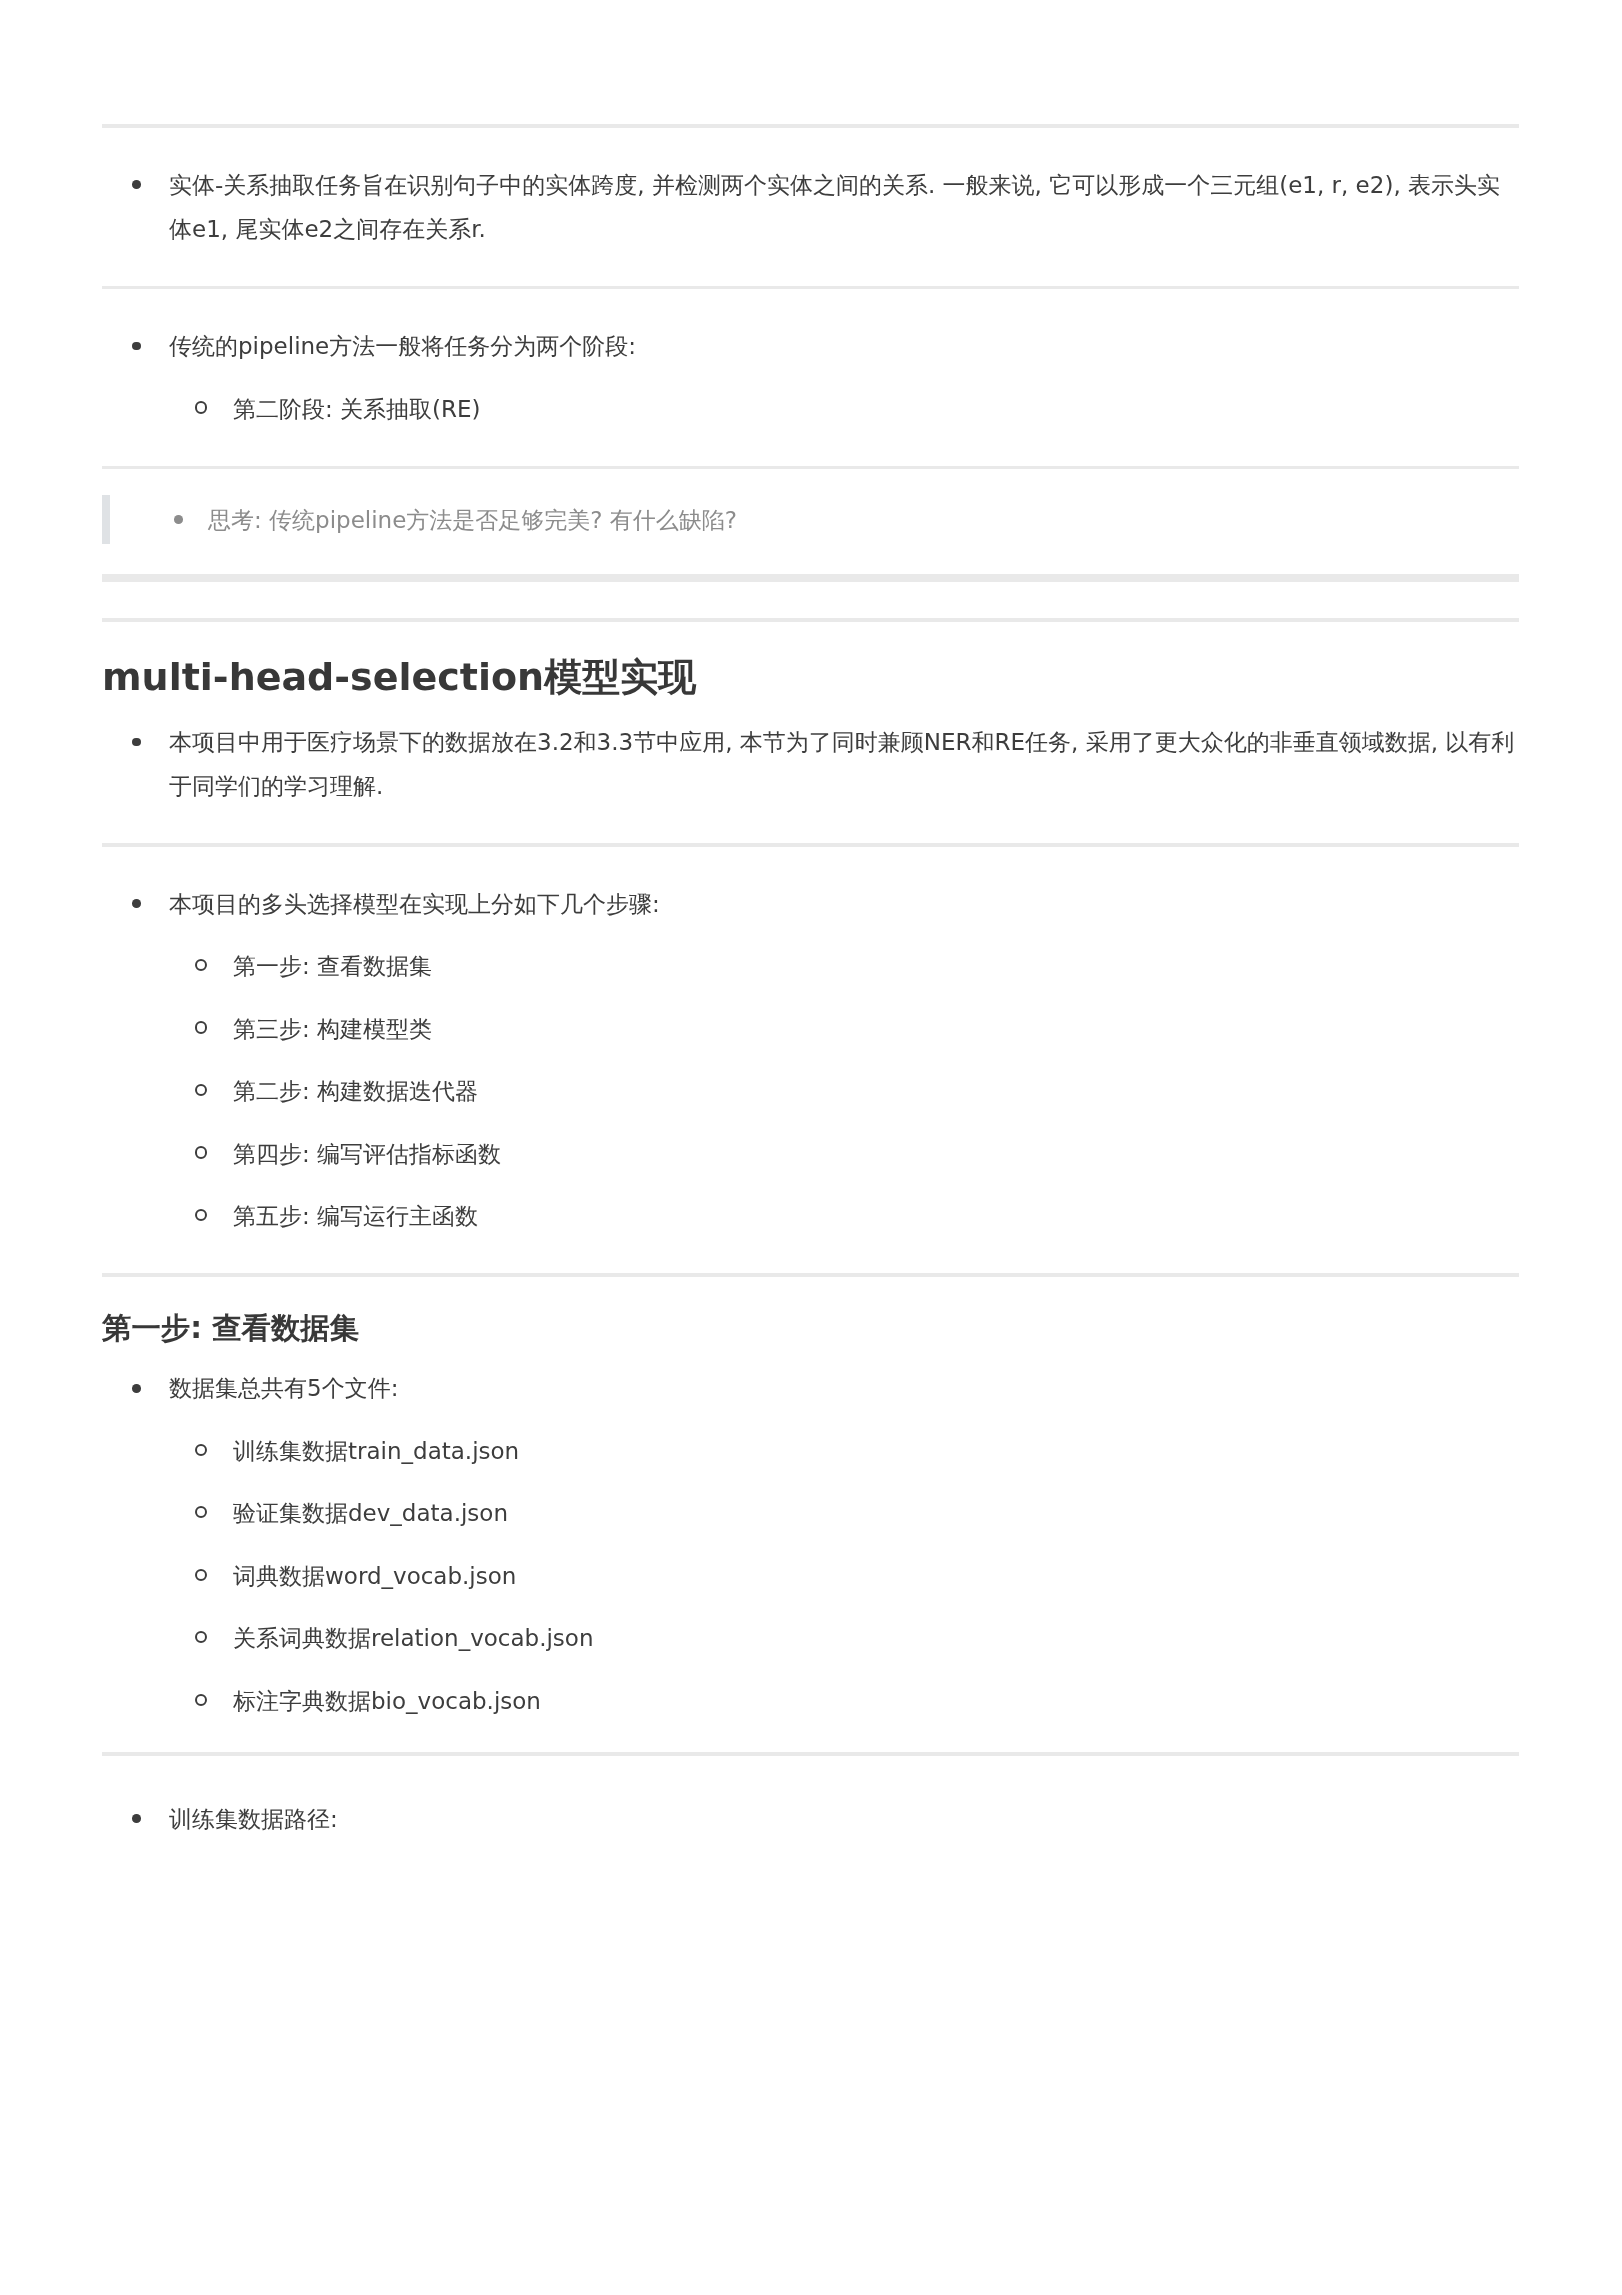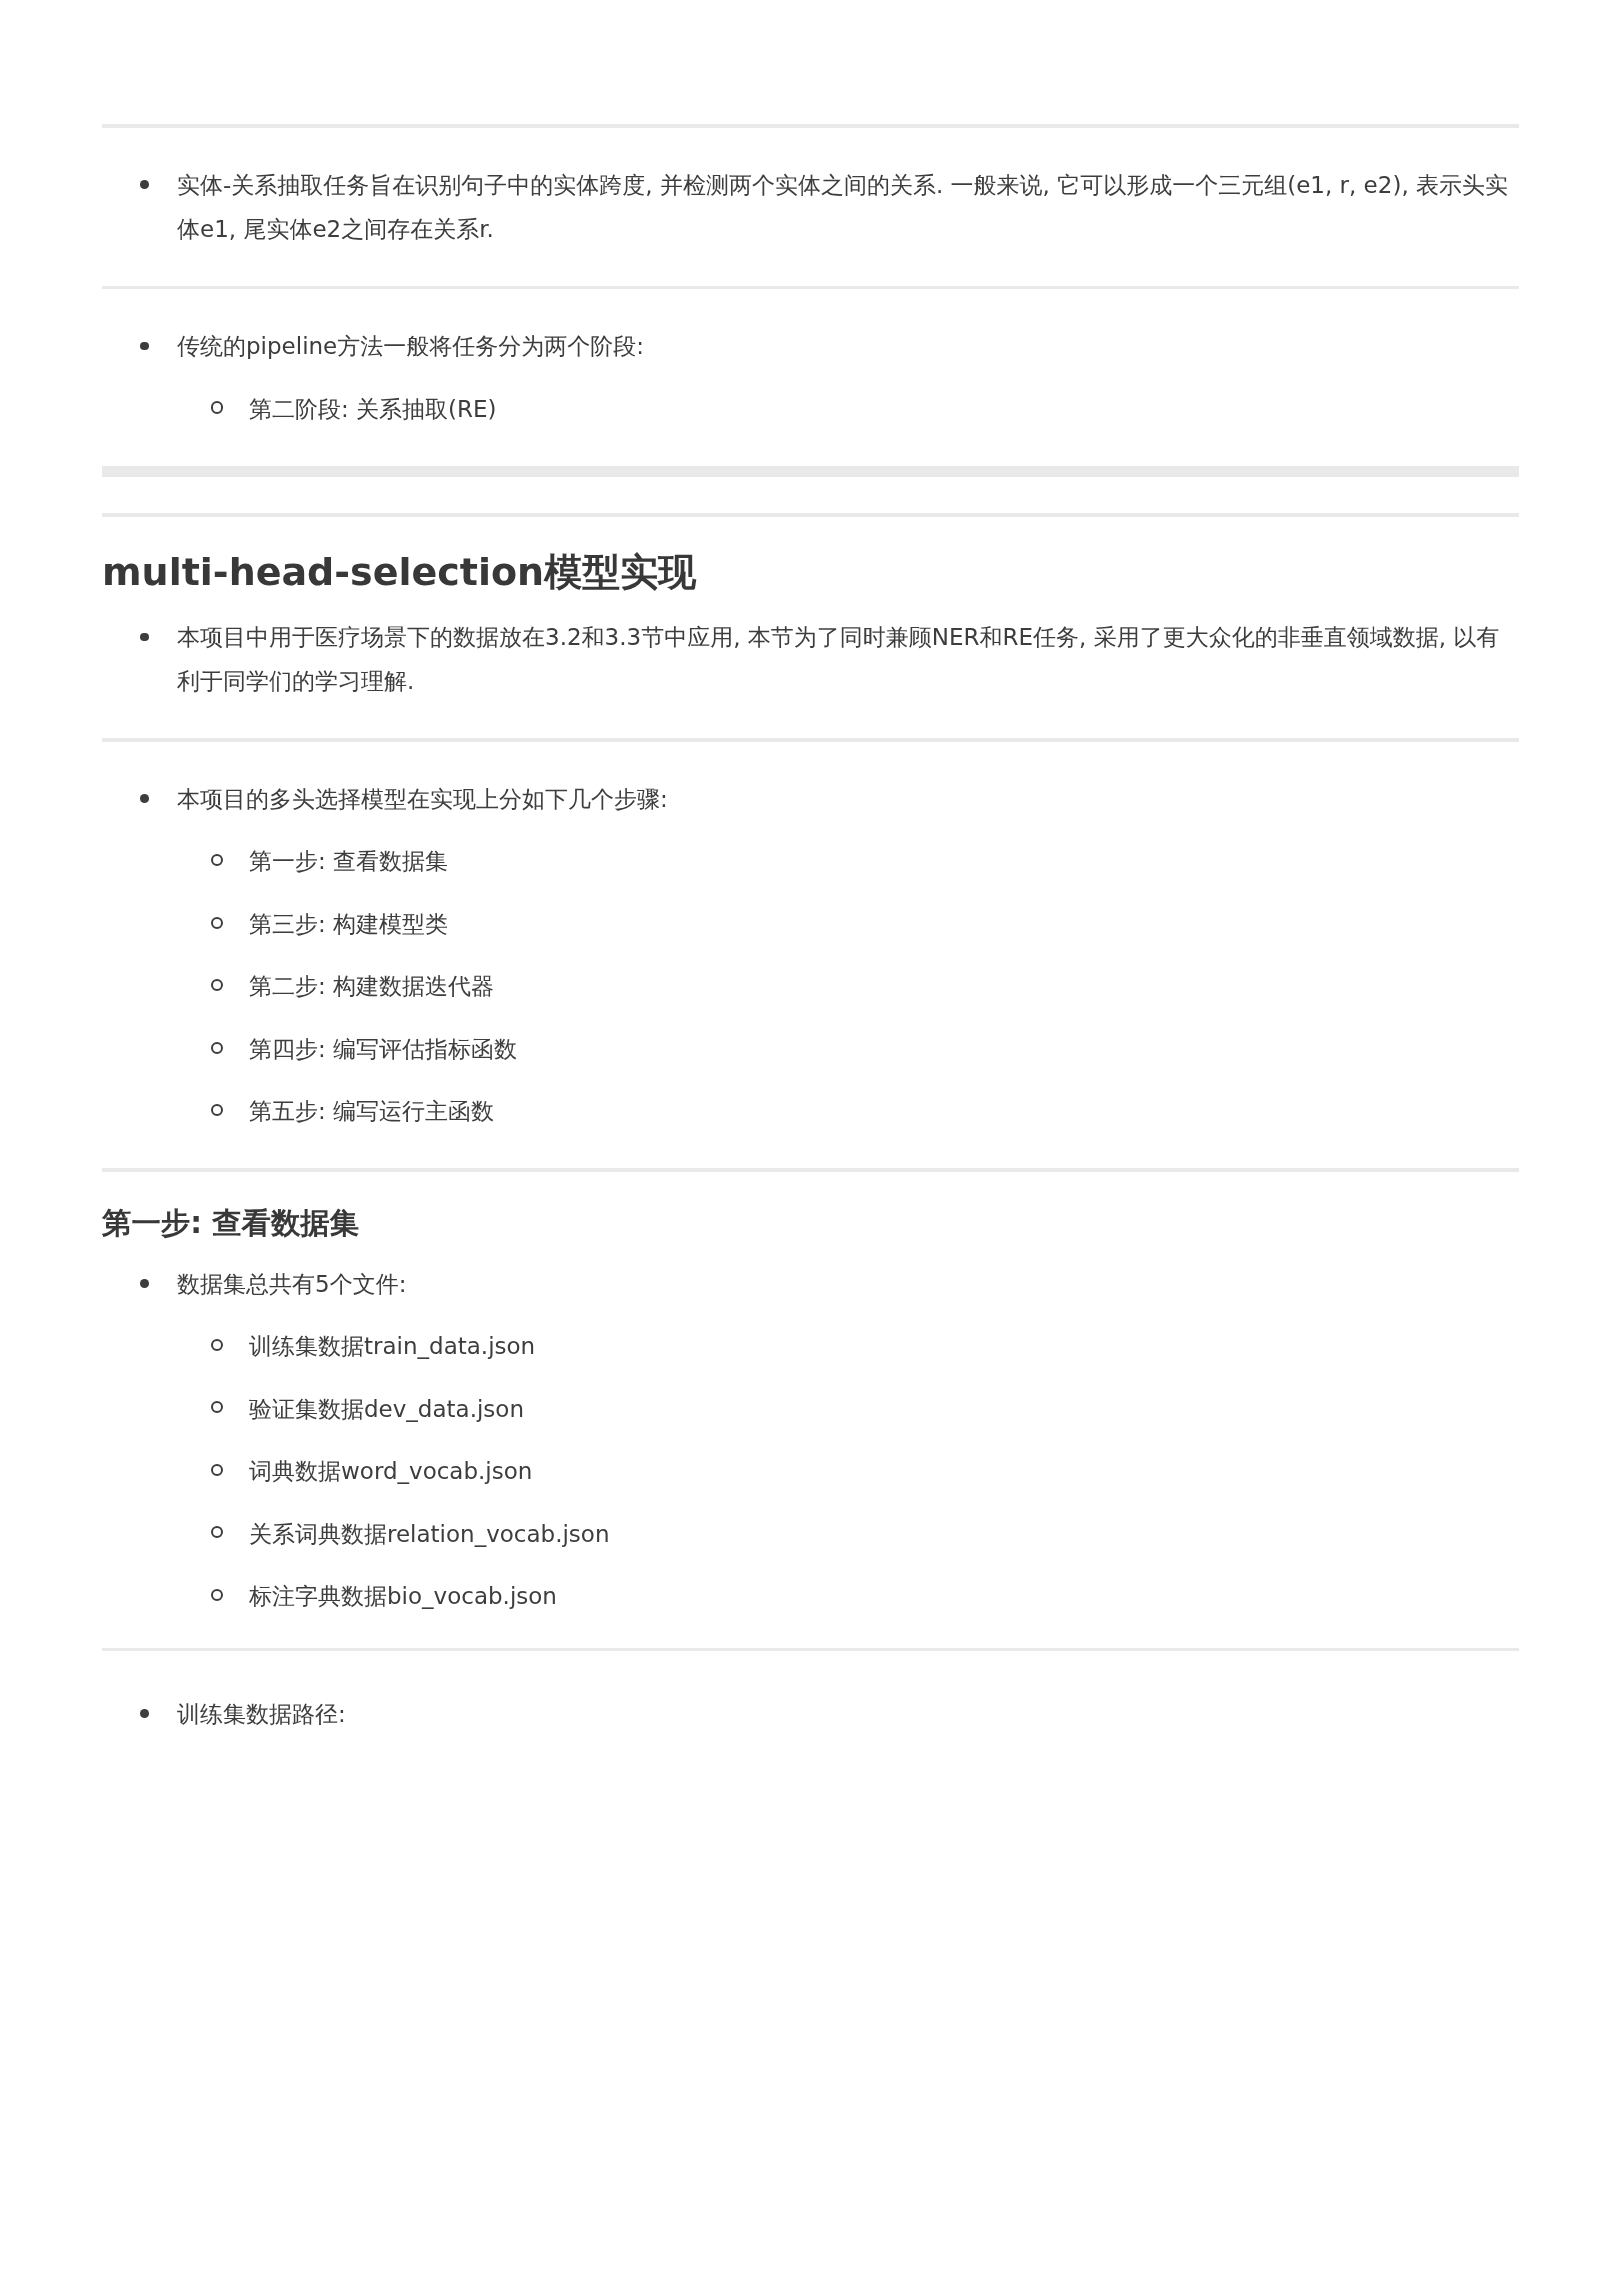--- a/index.html
+++ b/index.html
@@ -17,21 +17,21 @@
 
   .divider {
     border: 0;
     height: 3.8px;
     background: #e9e9e9;
     margin: 0;
   }
 
   .cell { padding: 16.4px 0; }
 
-  ul { list-style: none; margin: 8px; padding: 0; }
+  ul { list-style: none; margin: 0; padding: 0; }
   li { position: relative; line-height: 44px; margin: 18.5px 0; }
 
   
   .l1 > li { padding-left: 67px; }
   .l1 > li::before {
     content: "";
     position: absolute;
     left: 30px; top: 17.4px;
     width: 8.7px; height: 8.7px;
     border-radius: 50%;
@@ -117,20 +117,29 @@
           <li>
             <span>第二阶段: 关系抽取(RE)</span>
           </li>
         </ul>
       </li>
     </ul>
   </section>
 
   <hr class="divider">
 
+  <section class="cell quote-cell">
+    <blockquote class="quote">
+      <ul class="l1">
+        <li>
+          <span>思考: 传统pipeline方法是否足够完美? 有什么缺陷?</span>
+        </li>
+      </ul>
+    </blockquote>
+  </section>
 
   <hr class="divider">
 
 
   <hr class="divider">
 
   <div class="empty-cell"></div>
 
   <hr class="divider">
 

